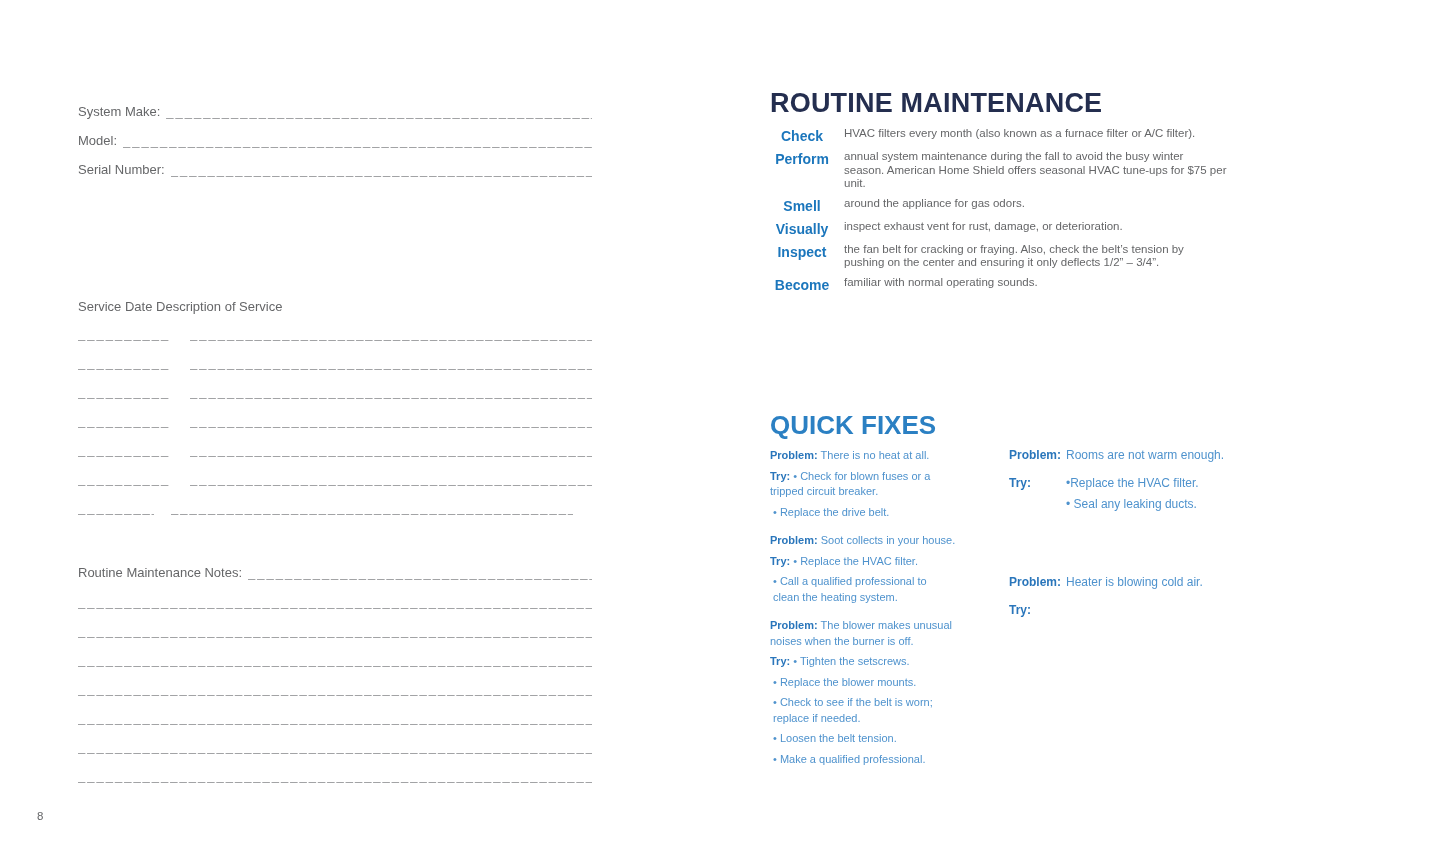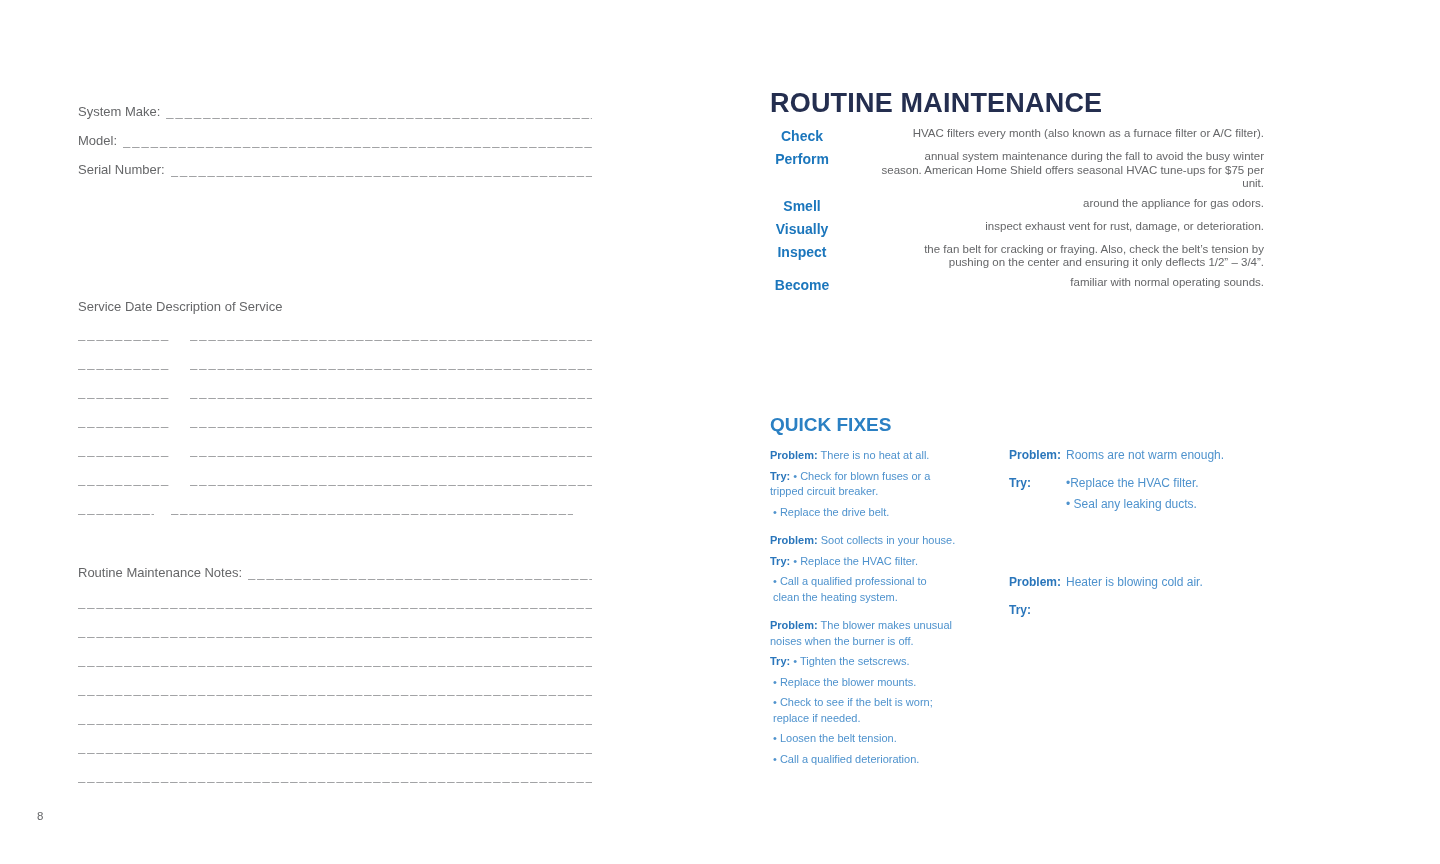--- a/index.html
+++ b/index.html
@@ -26,24 +26,24 @@
   .srow.last .desc{flex:0 0 402px;}
   .notes{position:absolute;left:78px;top:558px;width:514px;}
   .nrow{height:29px;line-height:29px;font-size:13px;}
   .pagenum{position:absolute;left:37px;top:810px;font-size:11.5px;color:var(--text-gray);}
   
   .routine{position:absolute;left:770px;top:88px;width:494px;}
   .rm-title{margin:0 0 9px;font-size:27px;line-height:30px;font-weight:800;
             letter-spacing:.2px;color:var(--navy);}
   .rm-item{display:grid;grid-template-columns:64px 1fr;column-gap:10px;margin-bottom:6px;}
   .rm-label{color:var(--blue);font-weight:700;font-size:14px;text-align:center;padding-top:1px;}
-  .rm-text{color:var(--text-gray);font-size:11.5px;line-height:1.18;white-space:pre-wrap;text-align:right;}
+  .rm-text{color:var(--text-gray);font-size:11.5px;line-height:1.18;white-space:pre-wrap;}
   
   .quickfixes{position:absolute;left:770px;top:410px;width:660px;height:420px;}
-  .qf-title{margin:0;font-size:19px;line-height:30px;font-weight:800;color:var(--qf-title-blue);}
+  .qf-title{margin:0;font-size:26px;line-height:30px;font-weight:800;color:var(--qf-title-blue);}
   .qf-bold{color:var(--qf-label-blue);font-weight:700;}
   .qf-left{position:absolute;left:0;top:38px;width:230px;}
   .qf-left p{margin:0 0 5px;font-size:11px;line-height:15.5px;color:var(--body-blue);}
   .qf-left p.qf-problem{margin:13px 0 5px;}
   .qf-left p.qf-problem.first{margin-top:0;}
   .qf-text{white-space:pre-wrap;}
   .qf-bullet{padding-left:3px;white-space:pre-wrap;}
   .qf-right{position:absolute;left:239px;top:0;width:262px;}
   .qfr-group{position:absolute;left:0;width:262px;}
   .qfr-g1{top:38px;} .qfr-g2{top:165px;}
@@ -167,21 +167,21 @@
       <p class="qf-bullet">• Call a qualified professional to
 clean the heating system.</p>
 
       <p class="qf-problem"><span class="qf-bold">Problem:</span> <span class="qf-text">The blower makes unusual
 noises when the burner is off.</span></p>
       <p class="qf-try"><span class="qf-bold">Try:</span> <span class="qf-text">• Tighten the setscrews.</span></p>
       <p class="qf-bullet">• Replace the blower mounts.</p>
       <p class="qf-bullet">• Check to see if the belt is worn;
 replace if needed.</p>
       <p class="qf-bullet">• Loosen the belt tension.</p>
-      <p class="qf-bullet">• Call a qualified deterioration.</p>
+      <p class="qf-bullet">• Make a qualified professional.</p>
     </div>
 
     <div class="qf-right">
       <div class="qfr-group qfr-g1">
         <div class="qfr-row">
           <span class="qf-bold">Problem:</span>
           <div class="qfr-content">
               <p>Rooms are not warm enough.</p>
             </div>
         </div>

